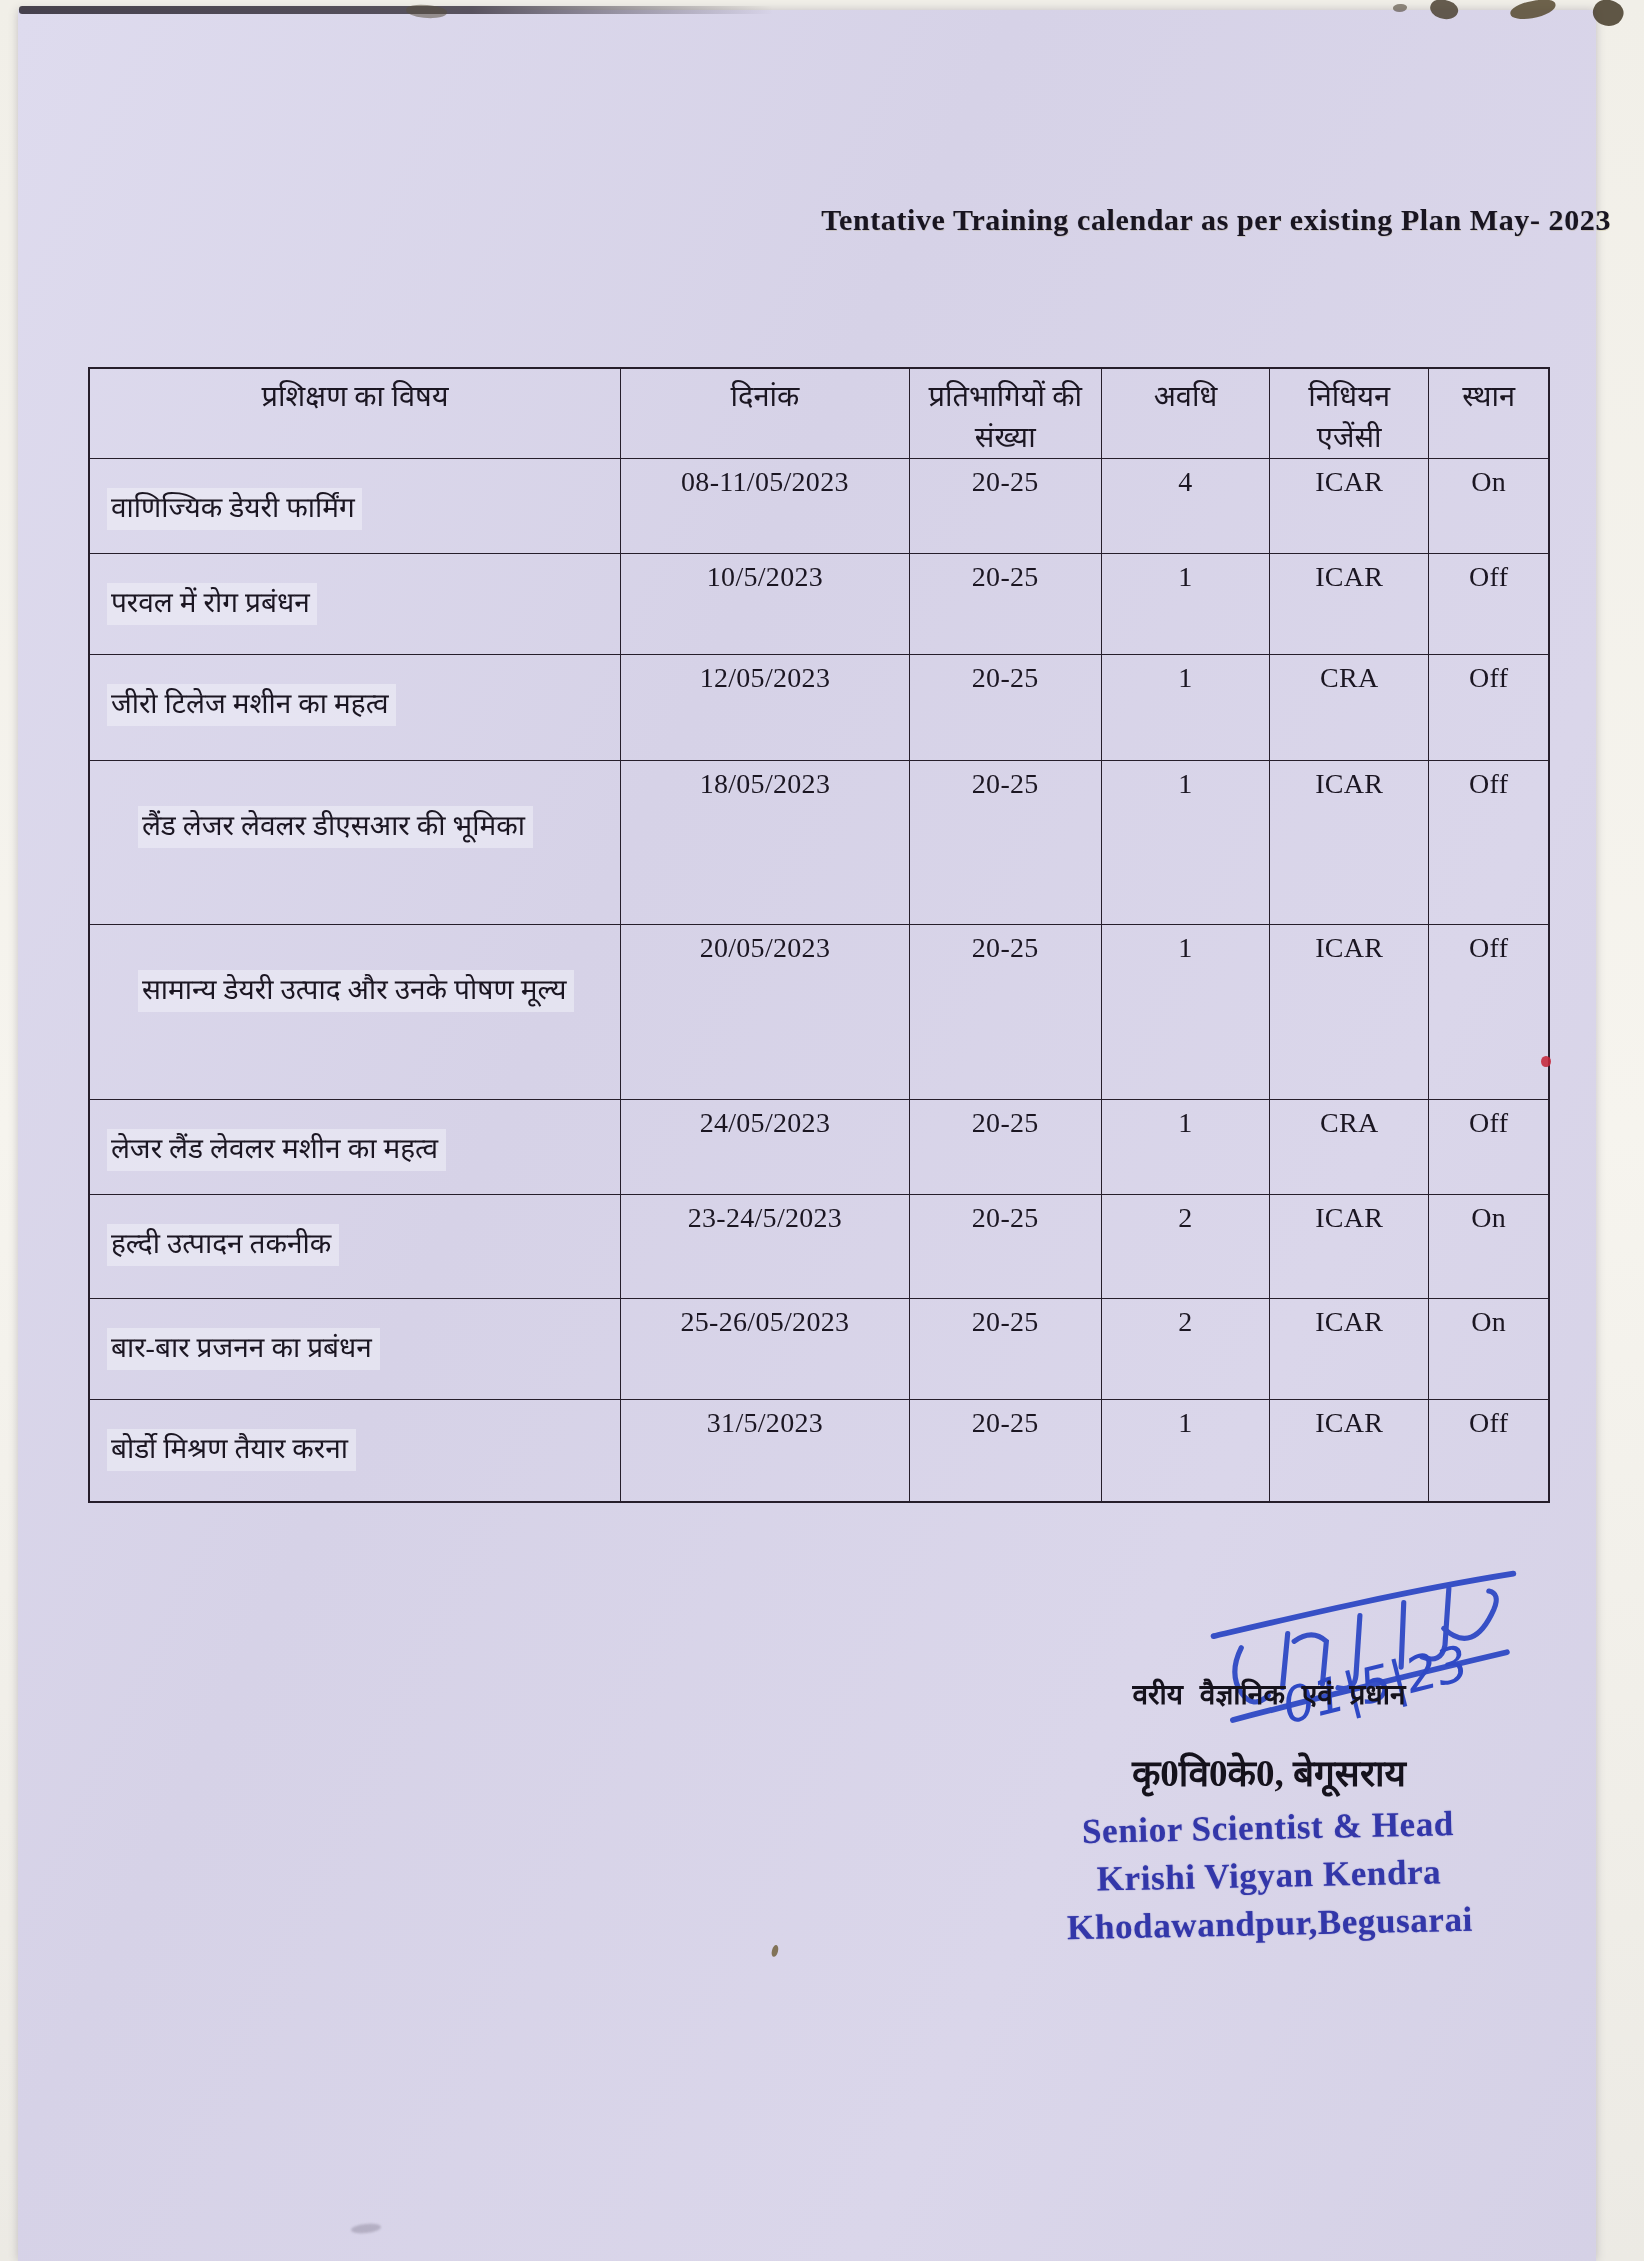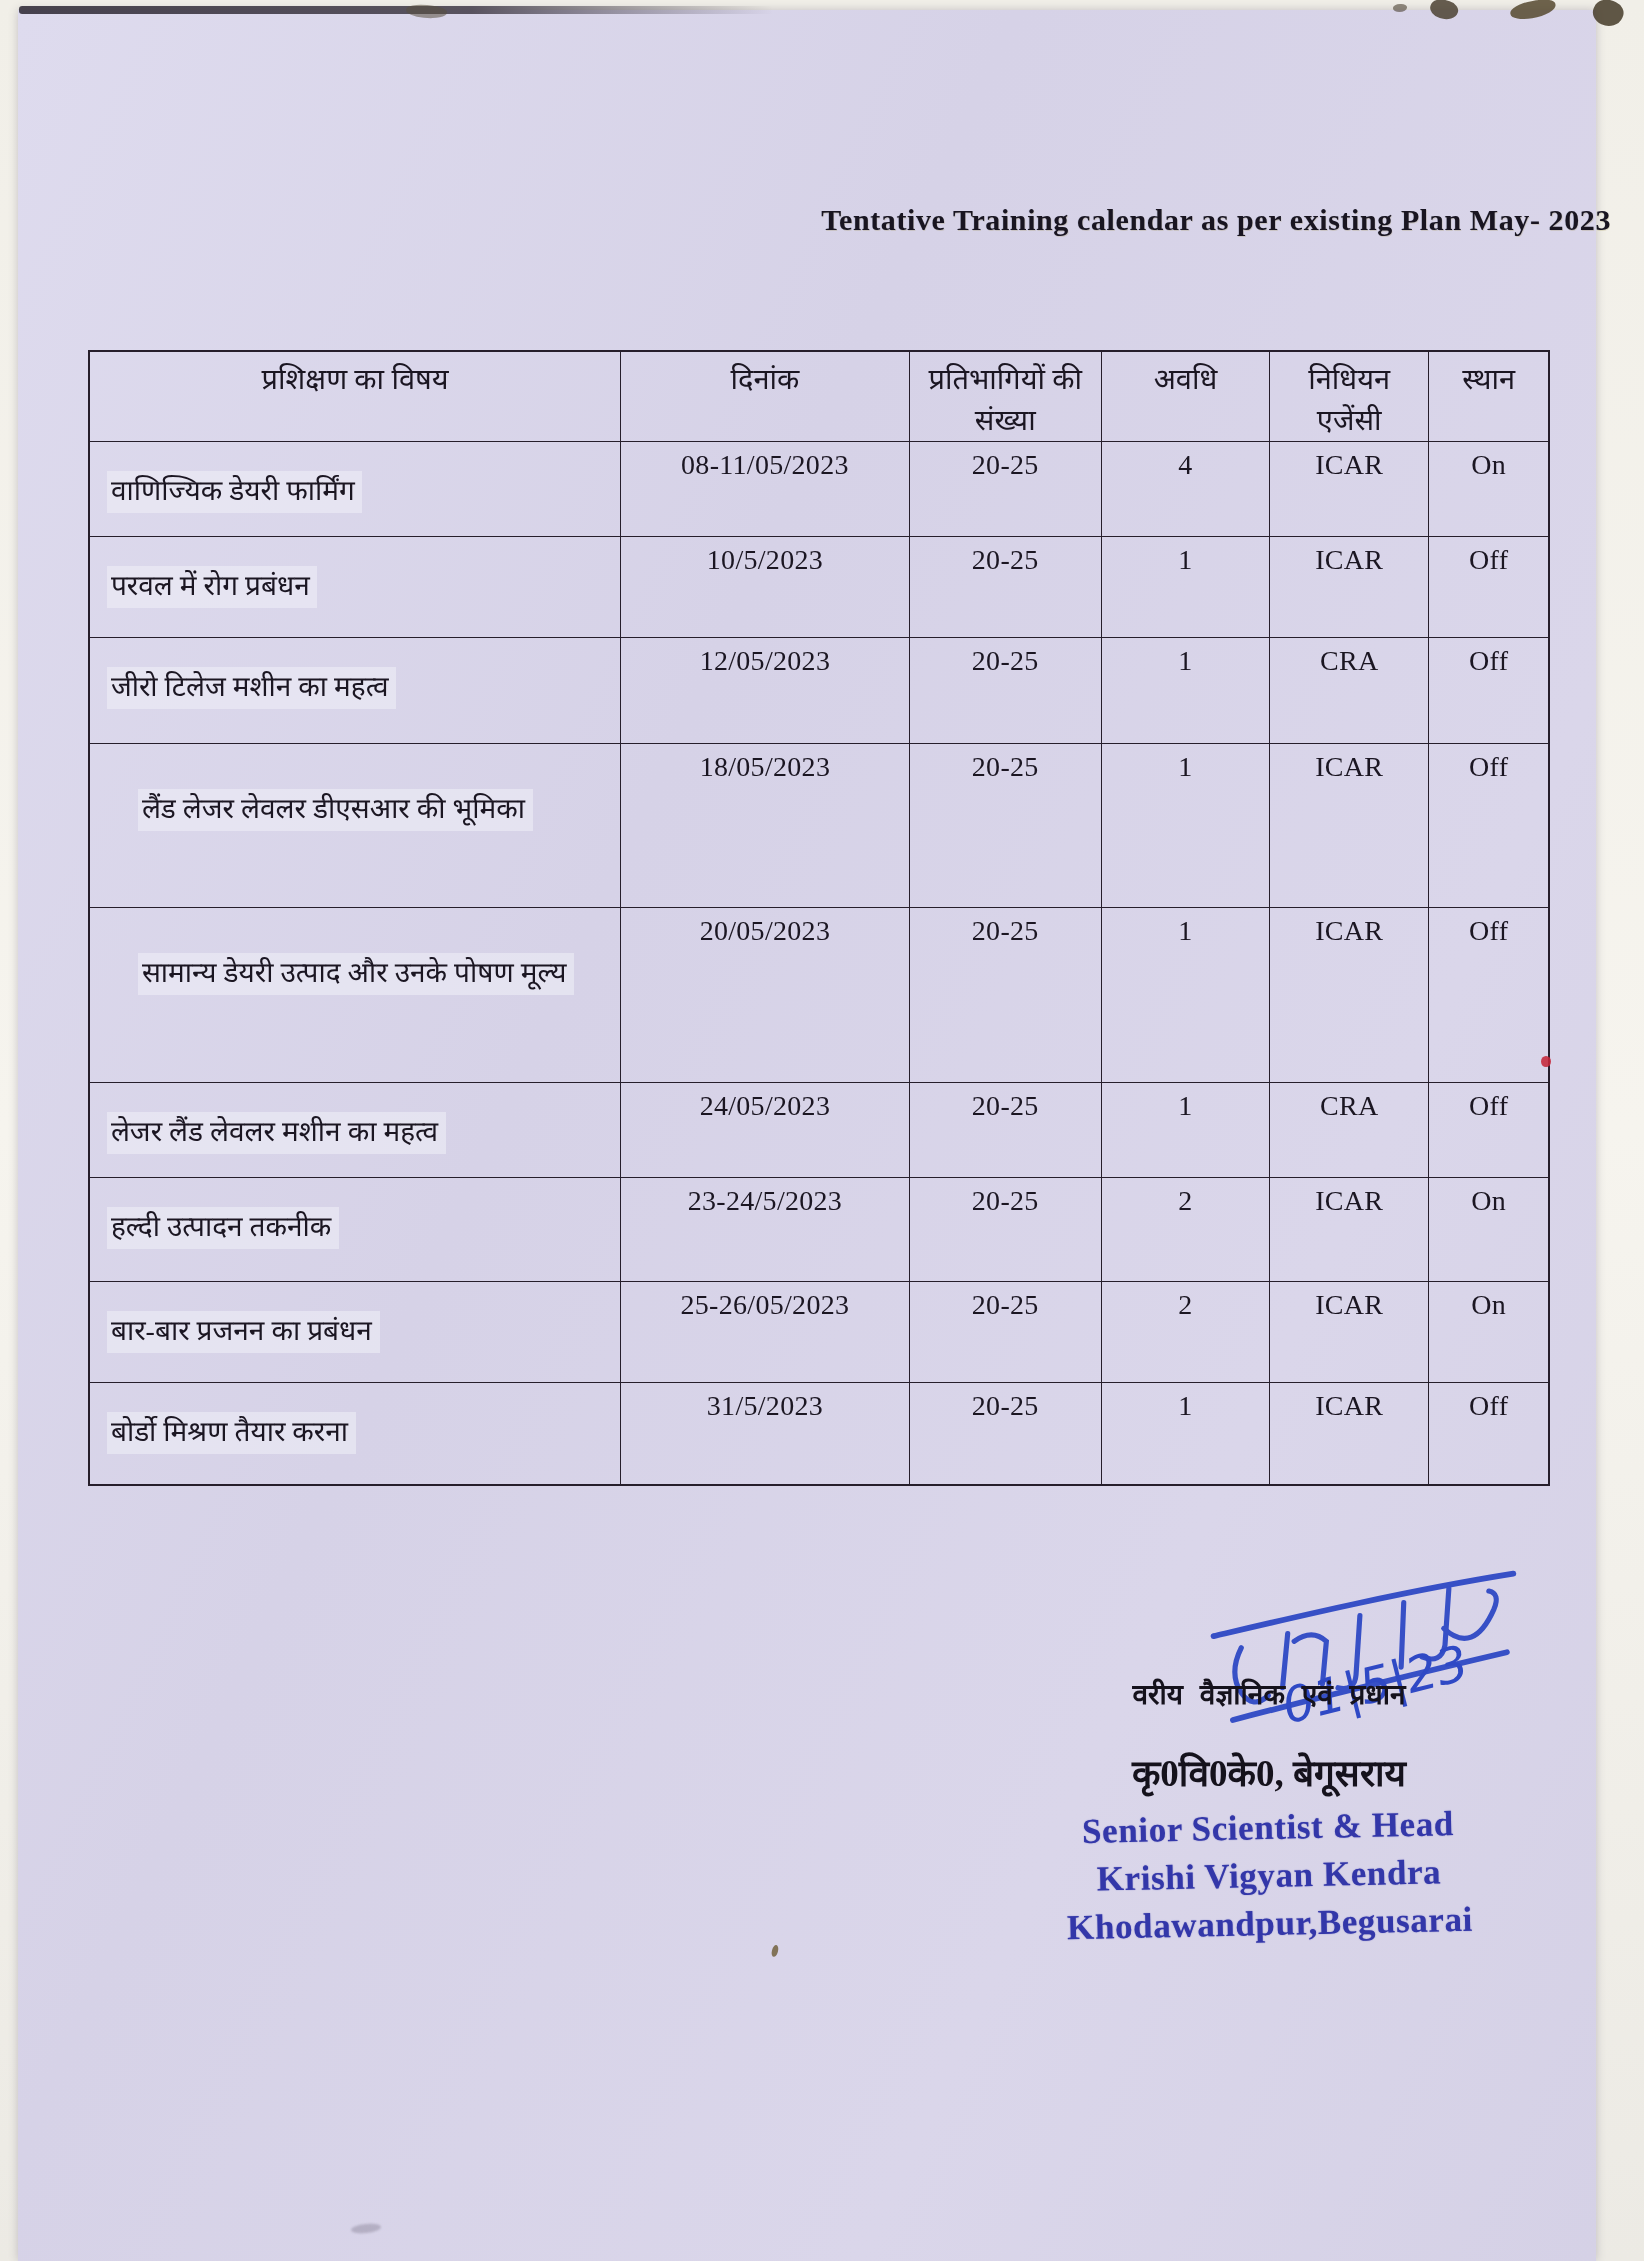--- a/index.html
+++ b/index.html
@@ -32,21 +32,21 @@
     background:rgba(95,90,110,.30);filter:blur(1.3px);transform:rotate(-6deg);}
   
   .title{
     position:absolute;left:0;top:193px;width:1593px;text-align:right;
     font-weight:bold;font-size:30px;letter-spacing:0.6px;color:#191521;
     text-shadow:0.6px 0.6px 0 rgba(130,115,10,.16), -0.6px 0 0 rgba(0,60,120,.10);
     font-family:"Liberation Serif",serif;
   }
   
   table.cal{
-    position:absolute;left:70px;top:340px;width:1462px;
+    position:absolute;left:70px;top:357px;width:1462px;
     border-collapse:collapse;table-layout:fixed;
   }
   table.cal th,table.cal td{
     border:1.9px solid #261e2b;vertical-align:top;color:#1b1622;
     overflow:hidden;
   }
   table.cal{border:2.6px solid #261e2b;}
   th{
     font-weight:400;font-size:29px;line-height:41px;text-align:center;
     padding:6.4px 3.9px 0 3.9px;font-family:"Liberation Serif","DejaVu Sans",serif;

